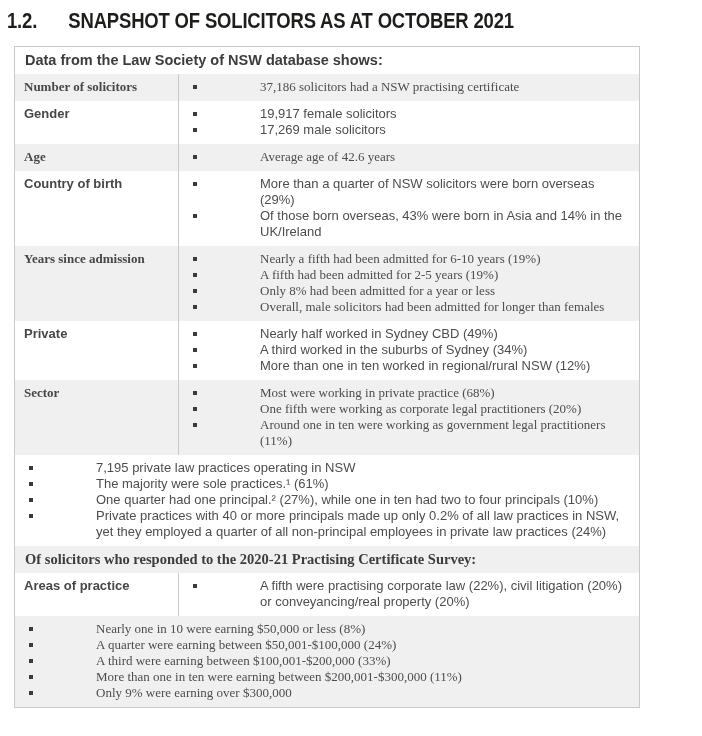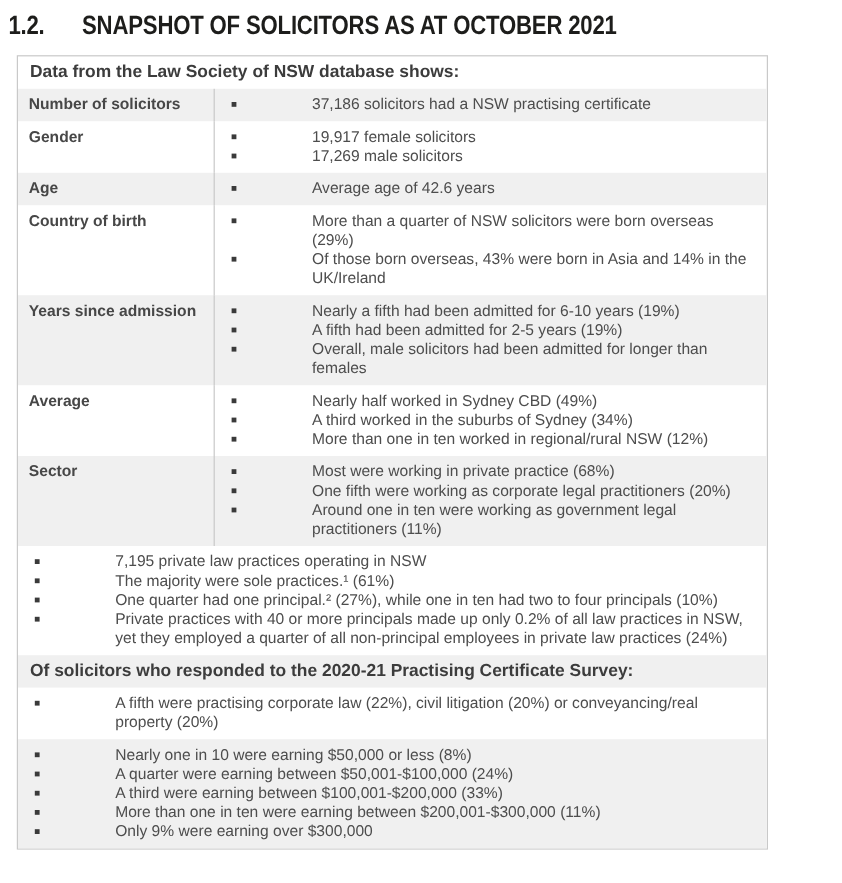--- a/index.html
+++ b/index.html
@@ -18,21 +18,21 @@
     transform:scaleX(0.84); transform-origin:0 50%;
     white-space:nowrap; letter-spacing:-0.2px;
   }
   .h-num { width:73px; }
 
   .snapshot-table {
     margin:13px 0 0 7px; width:626px;
     border:1px solid var(--table-border,#c9c9c9);
     font-size:13px; line-height:16px;
   }
-  .band.gray { background:var(--stripe,#f0f0f0); }
+  .band.gray { background:var(--stripe,#f0f0f0);font-family:Liberation Serif, serif; }
   .header-band {
     padding:5px 10px; font-weight:bold;
     font-size:14.5px; line-height:17px;
     color:var(--header-text,#3c3c3c);
   }
   .row-band { display:flex; }
   .cell-label {
     width:164px; min-width:164px;
     padding:5px 8px 6px 9px; font-weight:bold;
     color:var(--label-text,#474747);
@@ -107,26 +107,30 @@
           <div class="bullet-item">
             <span class="bullet-marker"></span>
             <span class="bullet-text">Nearly a fifth had been admitted for 6-10 years (19%)</span>
           </div>
           <div class="bullet-item">
             <span class="bullet-marker"></span>
             <span class="bullet-text">A fifth had been admitted for 2-5 years (19%)</span>
           </div>
           <div class="bullet-item">
             <span class="bullet-marker"></span>
+            <span class="bullet-text">Only 8% had been admitted for a year or less</span>
+          </div>
+          <div class="bullet-item">
+            <span class="bullet-marker"></span>
             <span class="bullet-text">Overall, male solicitors had been admitted for longer than females</span>
           </div>
         </div>
       </div>
       <div class="band row-band">
-        <div class="cell-label">Average</div>
+        <div class="cell-label">Private</div>
         <div class="cell-content">
           <div class="bullet-item">
             <span class="bullet-marker"></span>
             <span class="bullet-text">Nearly half worked in Sydney CBD (49%)</span>
           </div>
           <div class="bullet-item">
             <span class="bullet-marker"></span>
             <span class="bullet-text">A third worked in the suburbs of Sydney (34%)</span>
           </div>
           <div class="bullet-item">
@@ -167,20 +171,21 @@
             <span class="bullet-text">One quarter had one principal.² (27%), while one in ten had two to four principals (10%)</span>
           </div>
           <div class="bullet-item">
             <span class="bullet-marker"></span>
             <span class="bullet-text">Private practices with 40 or more principals made up only 0.2% of all law practices in NSW, yet they employed a quarter of all non-principal employees in private law practices (24%)</span>
           </div>
         </div>
       </div>
       <div class="band header-band gray">Of solicitors who responded to the 2020-21 Practising Certificate Survey:</div>
       <div class="band row-band">
+        <div class="cell-label">Areas of practice</div>
         <div class="cell-content">
           <div class="bullet-item">
             <span class="bullet-marker"></span>
             <span class="bullet-text">A fifth were practising corporate law (22%), civil litigation (20%) or conveyancing/real property (20%)</span>
           </div>
         </div>
       </div>
       <div class="band row-band gray">
         <div class="cell-content">
           <div class="bullet-item">

